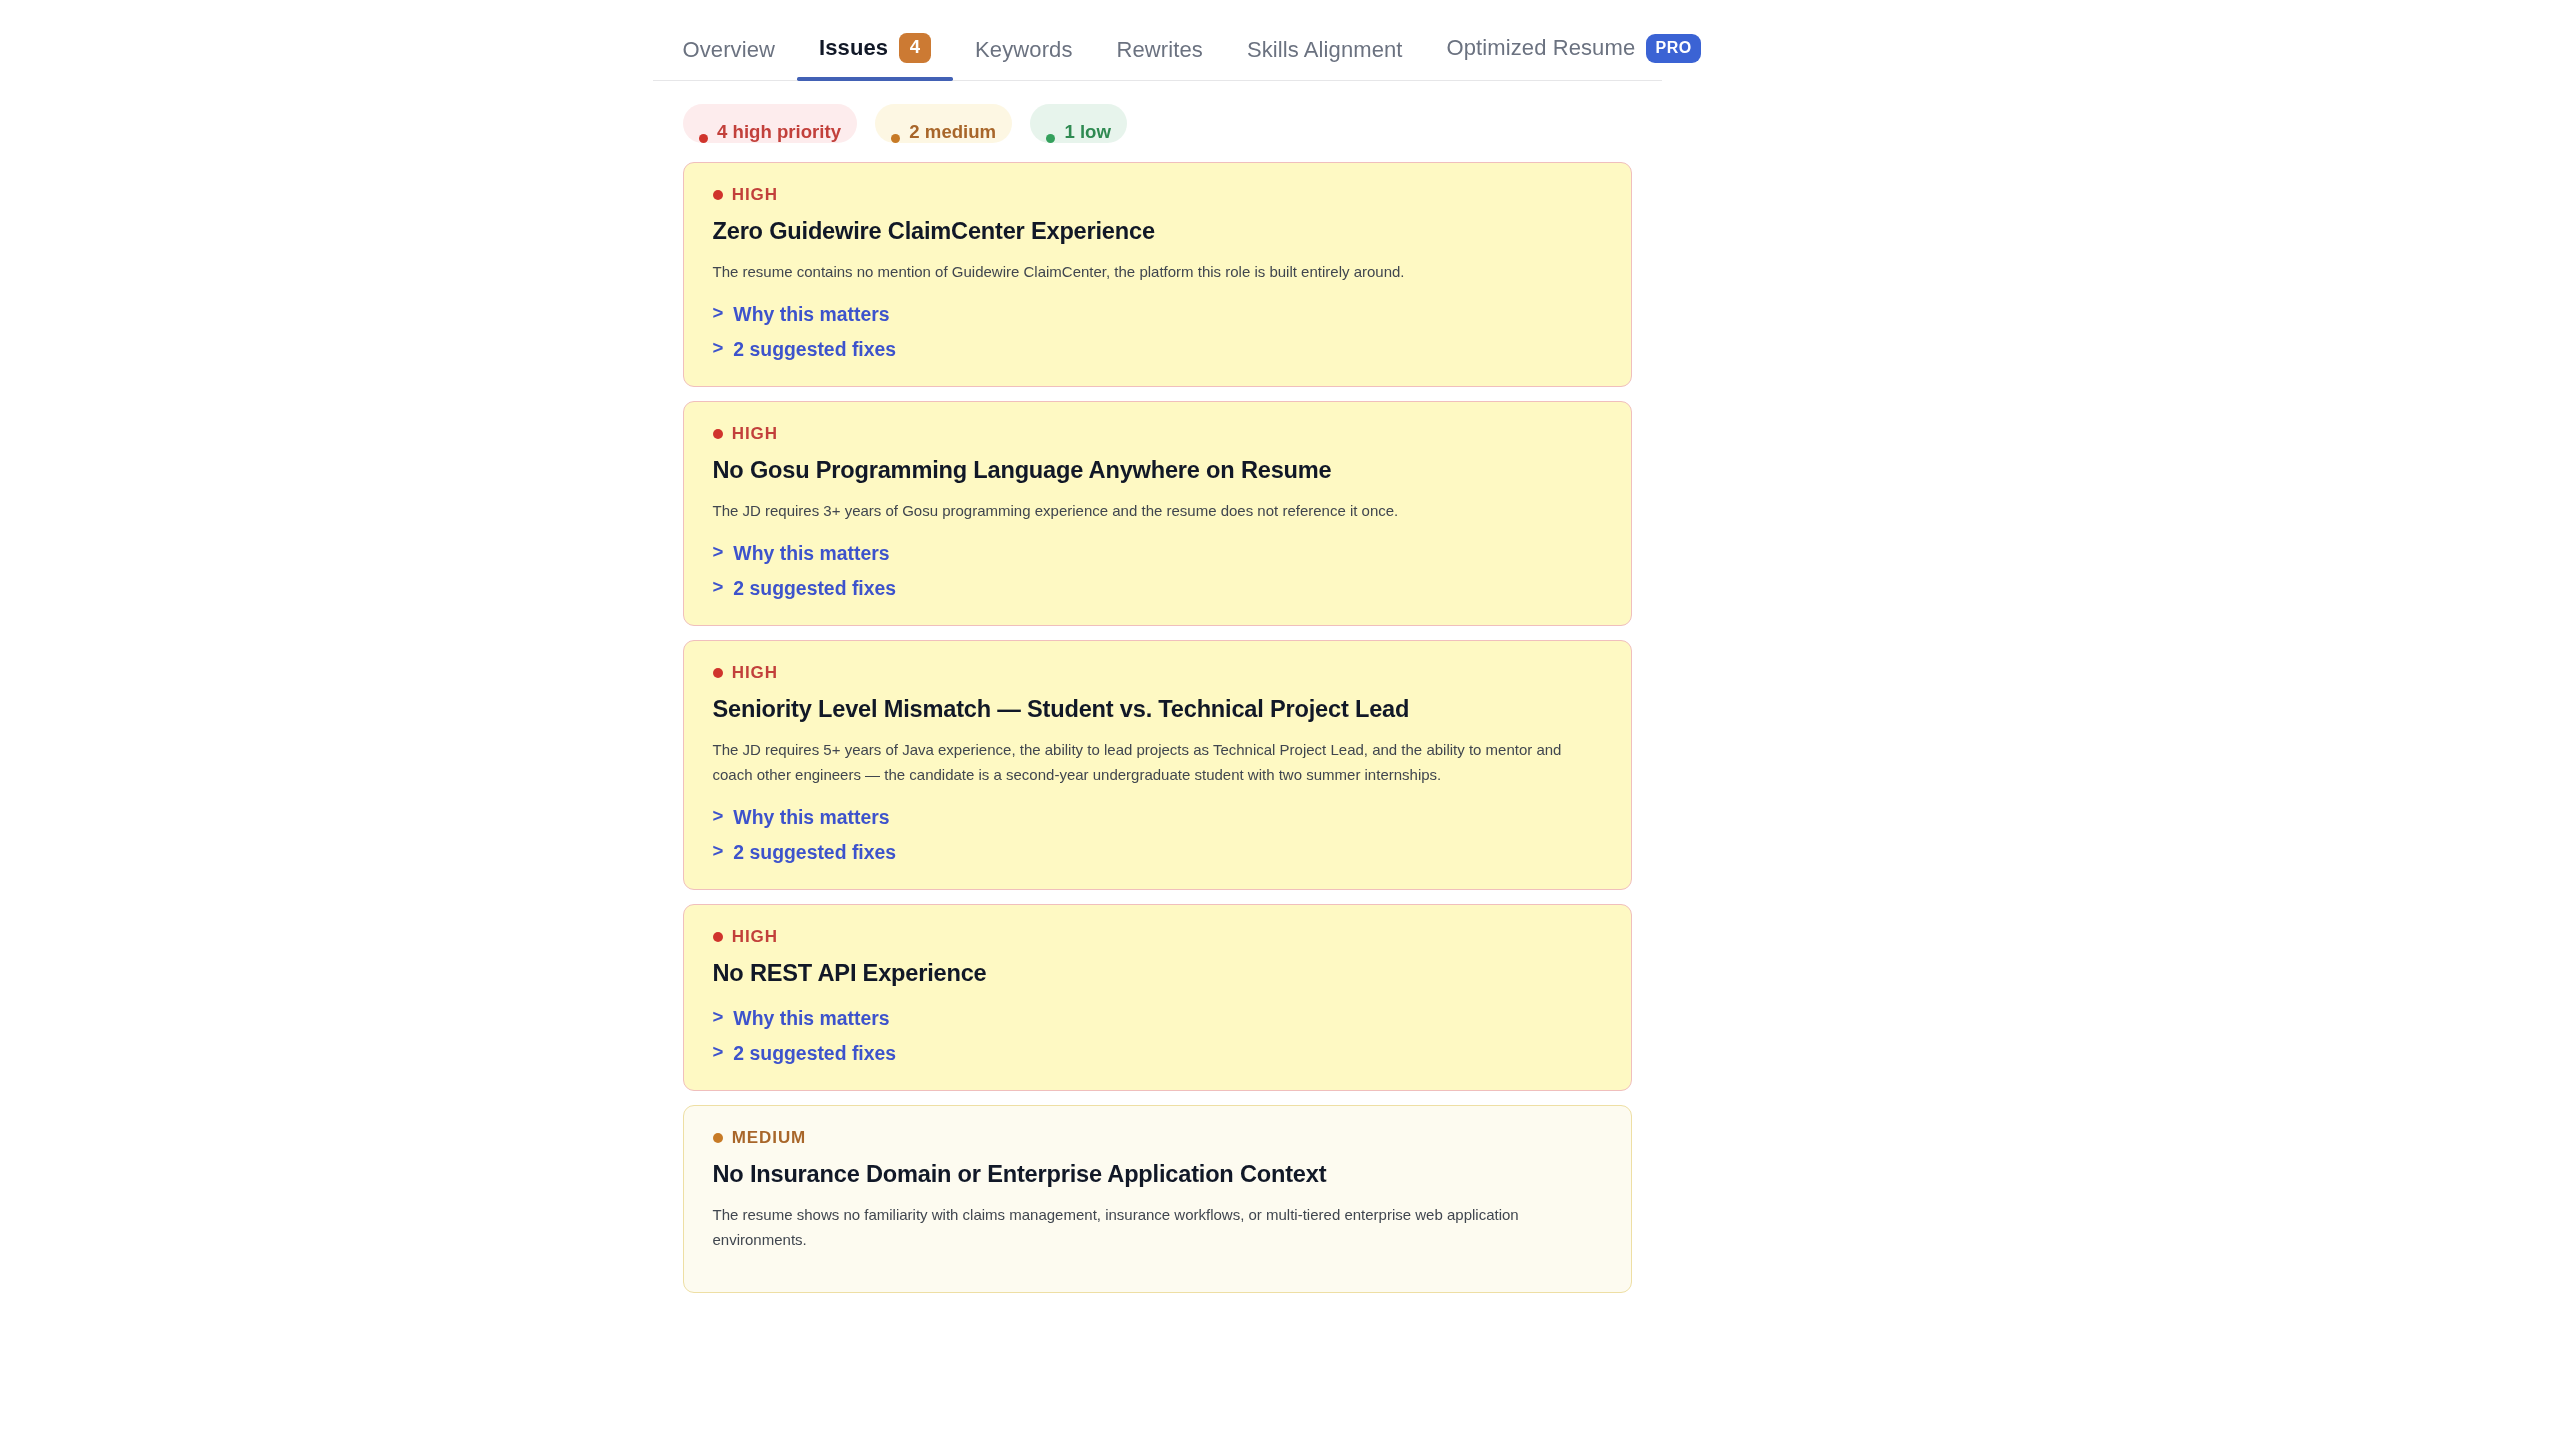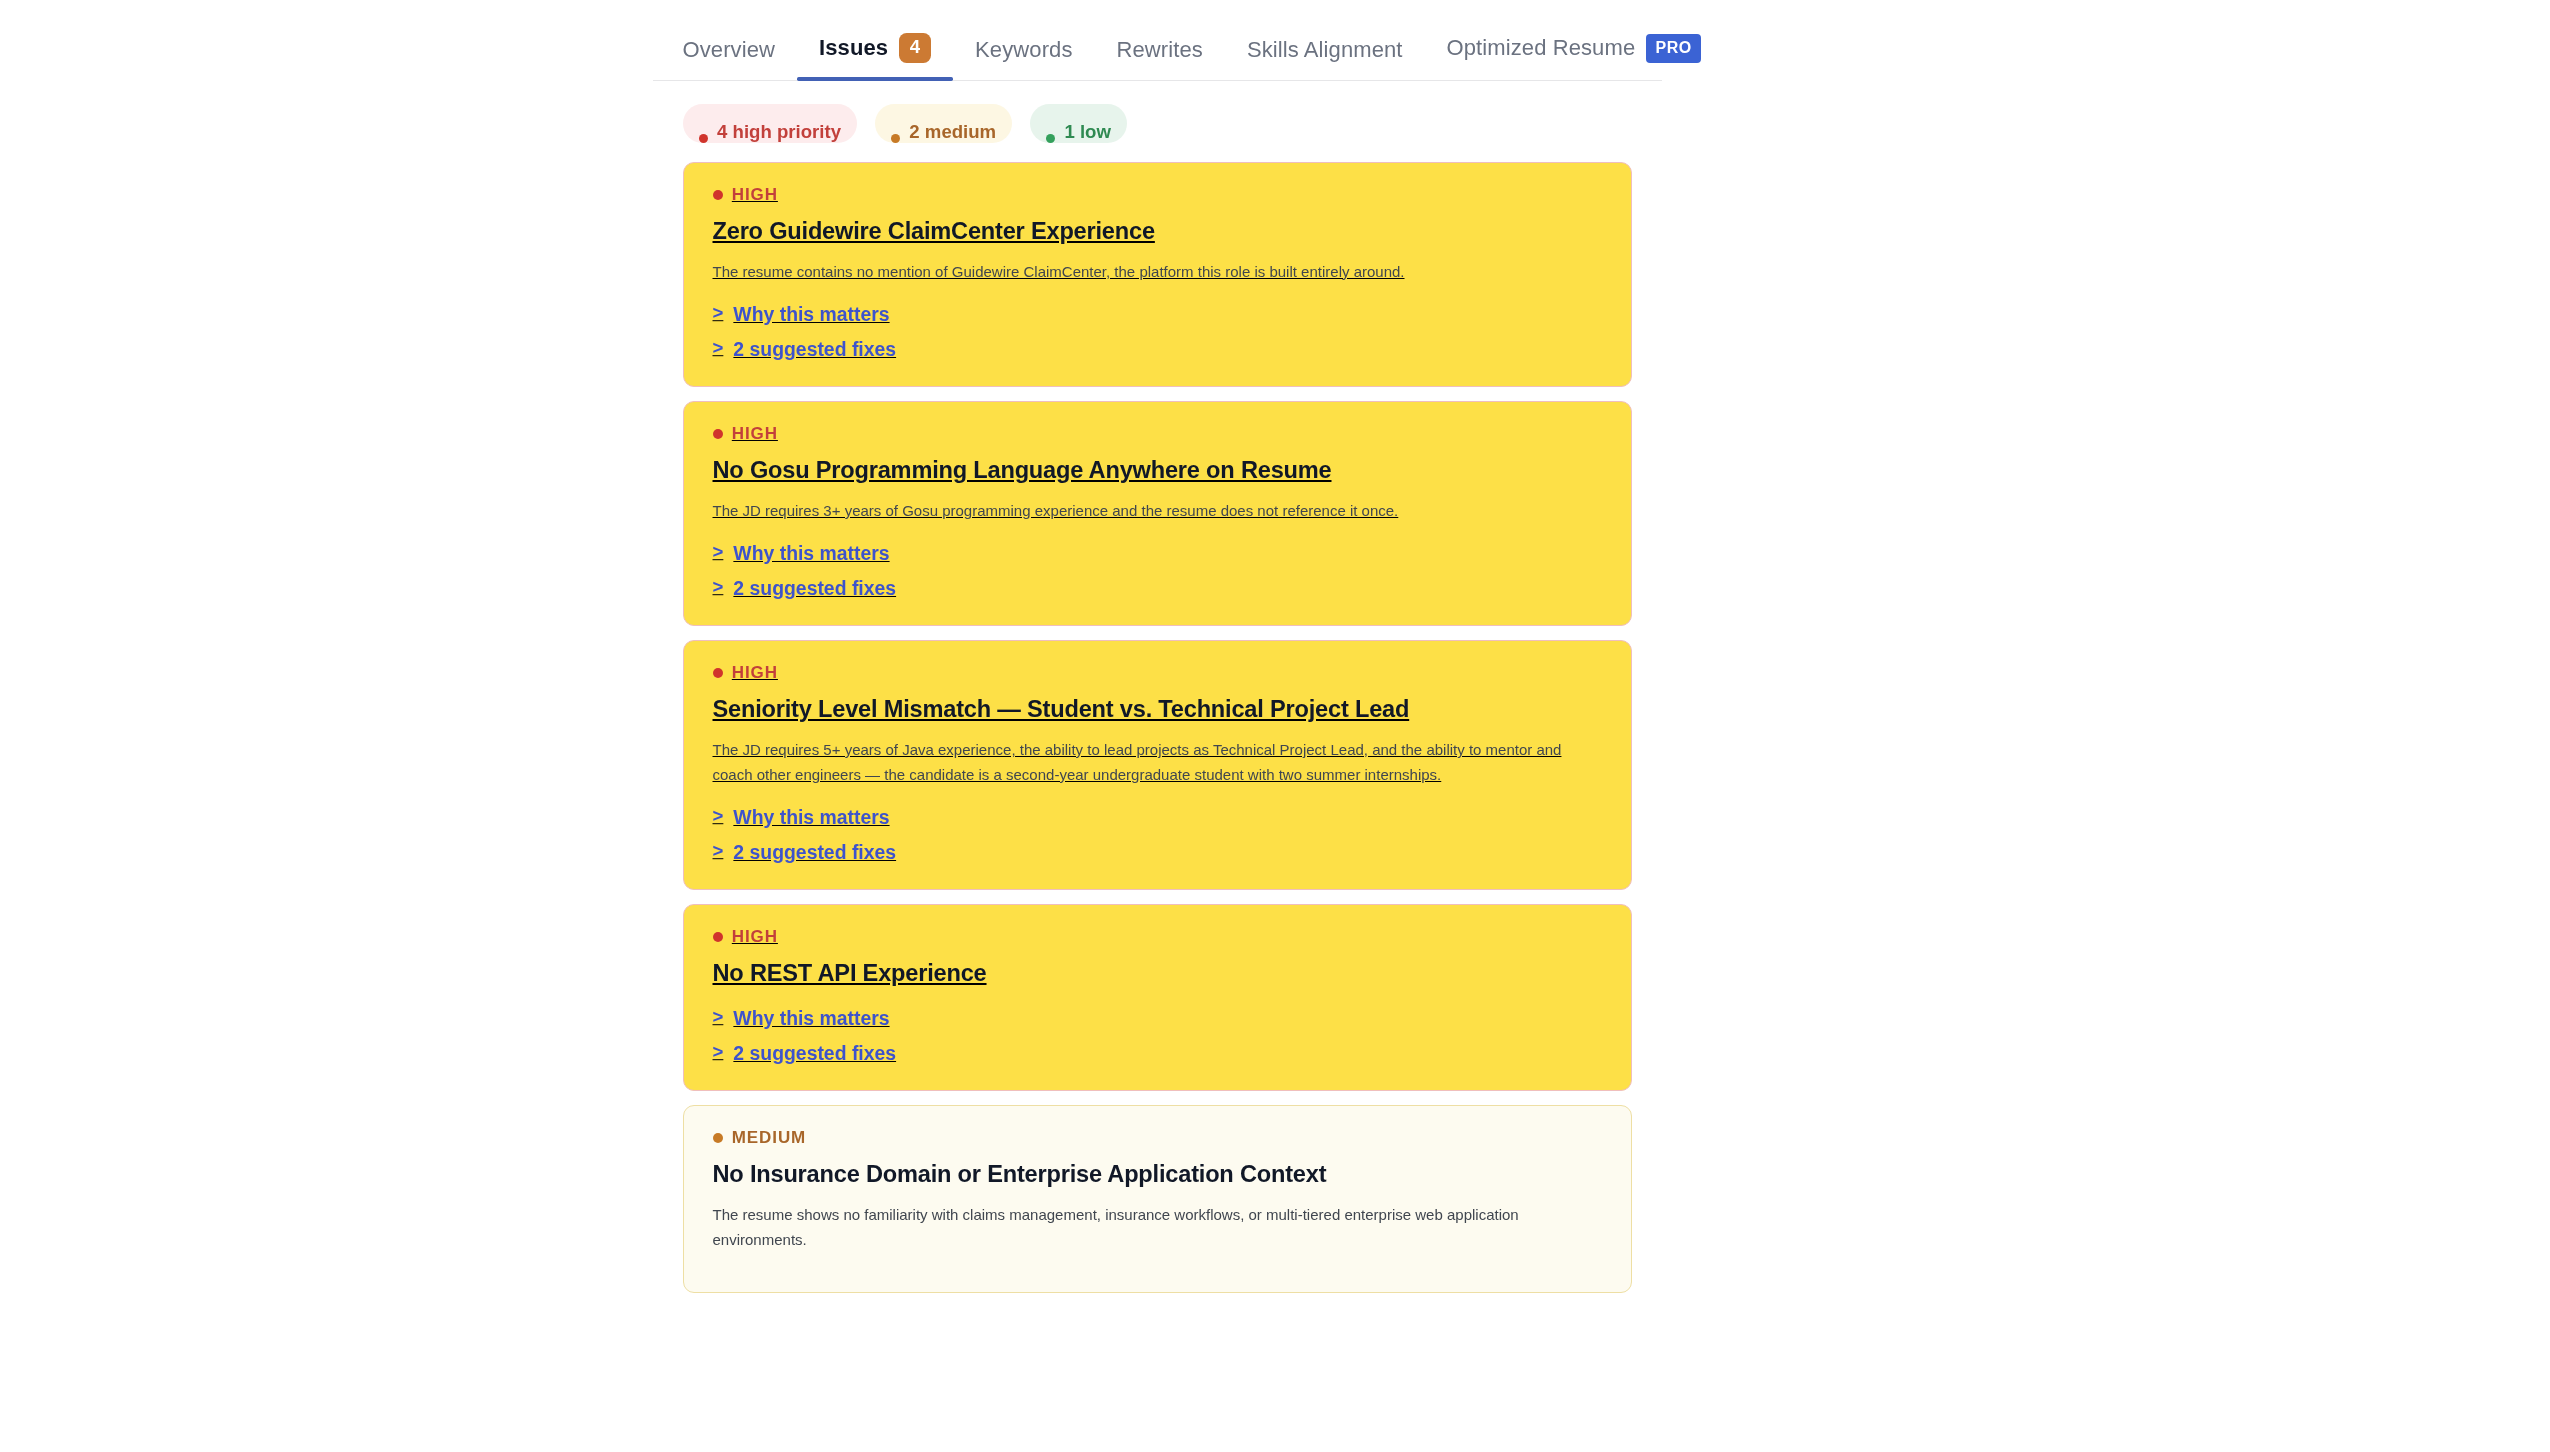--- a/index.html
+++ b/index.html
@@ -71,21 +71,21 @@
     font-size: 18.6px;
     font-weight: bold;
     line-height: 1;
   }
   .pro-badge {
     display: inline-flex;
     align-items: center;
     justify-content: center;
     height: 29px;
     padding: 0 9.3px;
-    border-radius: 4px;
+    border-radius: 9px;
     background: #3b63d4;
     color: #ffffff;
     font-size: 16px;
     font-weight: bold;
     letter-spacing: 0.5px;
     line-height: 1;
   }
 
   
   .filters {
@@ -126,23 +126,22 @@
     padding: 18.6px 30px 0 30px;
     display: flex;
     flex-direction: column;
     gap: 14.3px;
   }
   .card {
     border-radius: 11px;
     padding: 22px 29px 25px 29px;
   }
   .card.sev-high {
-    background: #fde047;
+    background: #fef9c3;
     border: 1.7px solid #f0bfbd;
-    text-decoration: underline;
   }
   .card.sev-medium {
     background: #fdfbf0;
     border: 1.7px solid #eedfa4;
   }
 
   .sev-row {
     display: flex;
     align-items: center;
     gap: 9.3px;

